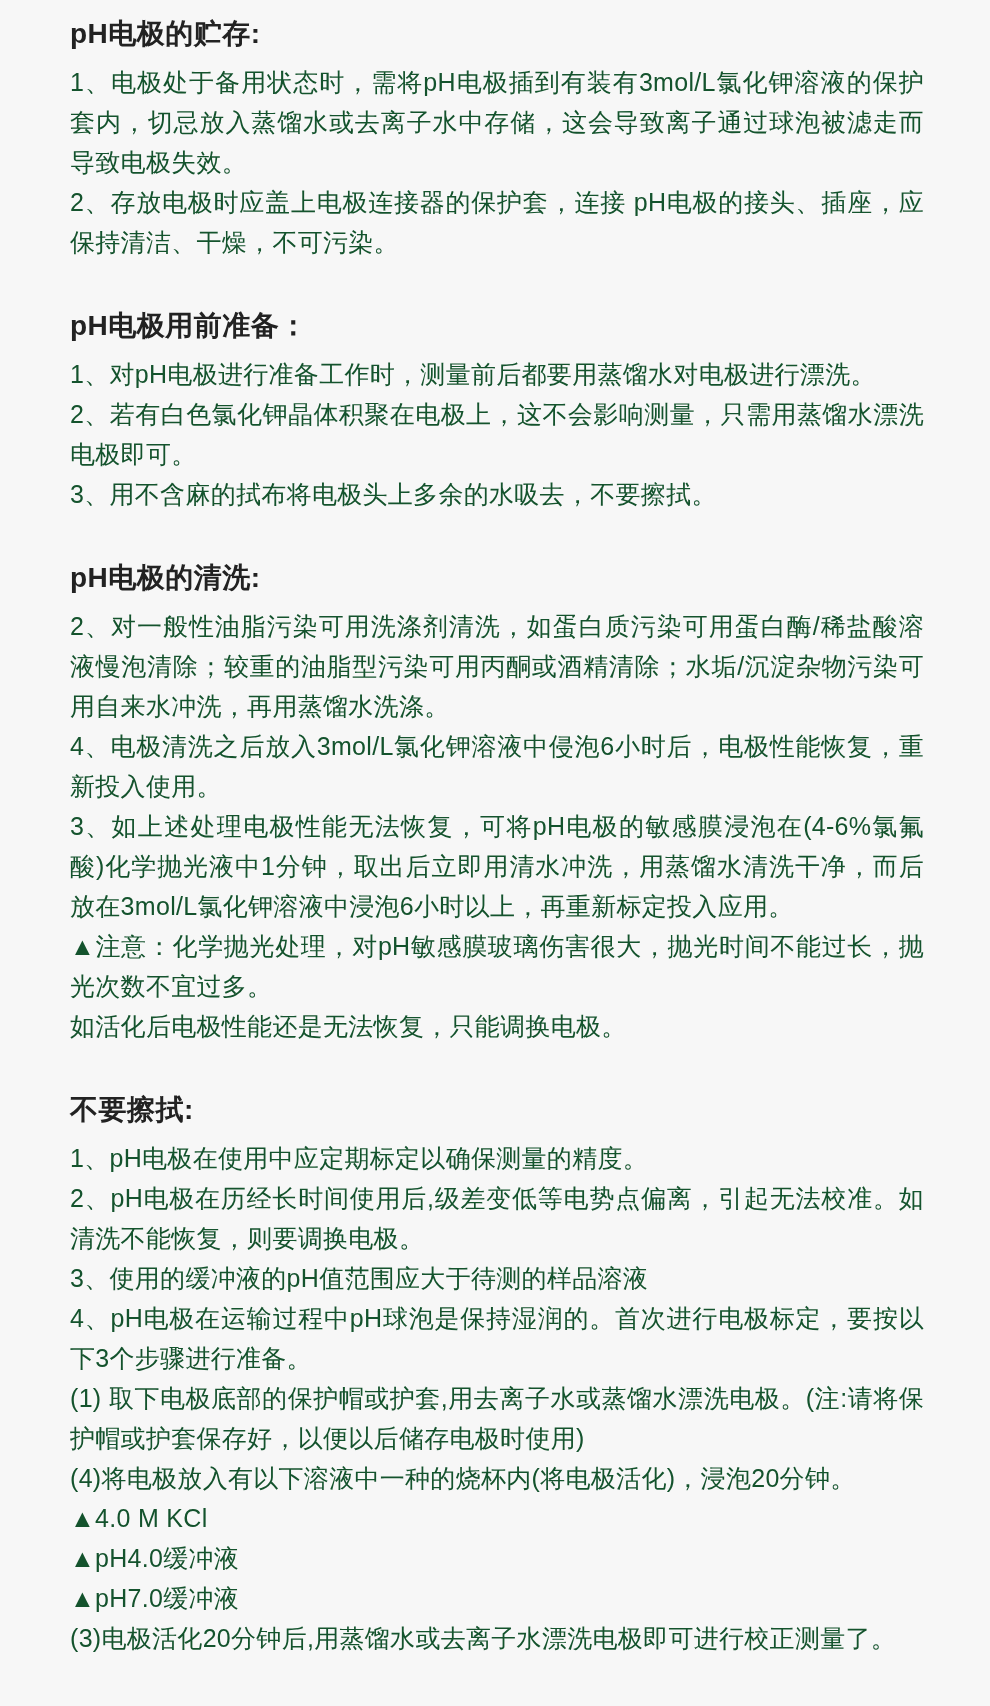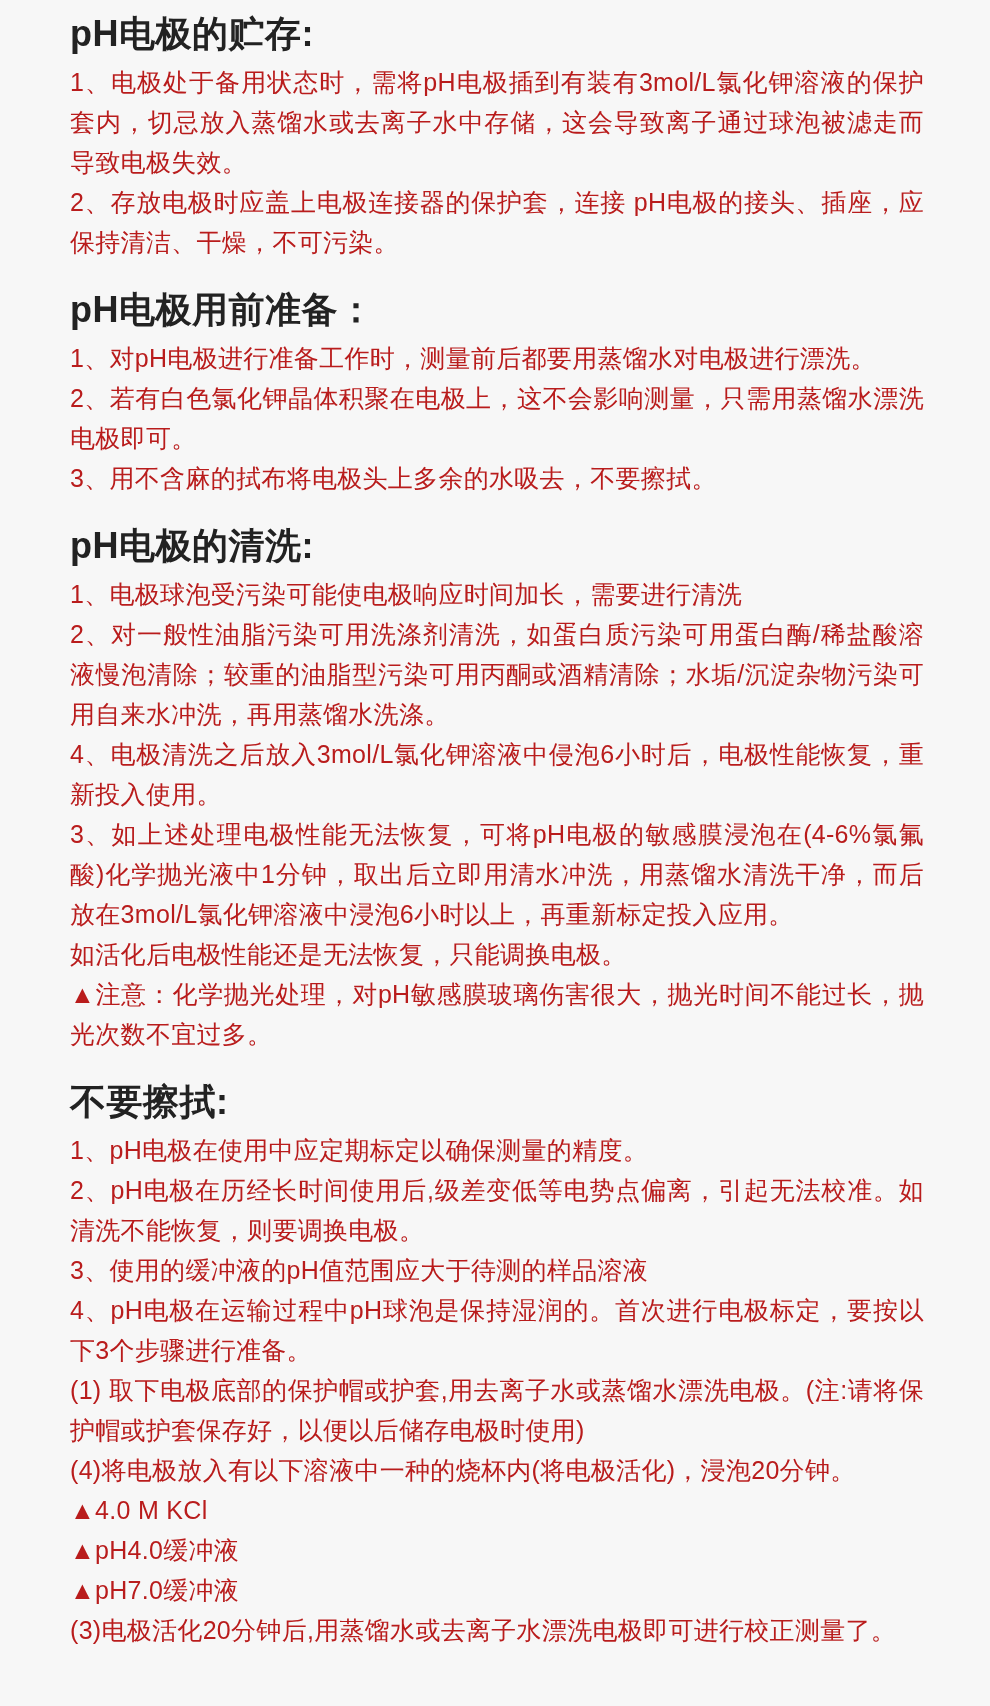--- a/index.html
+++ b/index.html
@@ -10,34 +10,34 @@
   body {
     min-height: 1706px;
     font-family: "Liberation Sans", "DejaVu Sans", sans-serif;
     color: #2e2e2e;
   }
   .doc {
     width: 990px;
     padding: 12px 66px 40px 70px;
   }
   .section { margin: 0; }
-  .section + .section { margin-top: 26px; }
+  .section + .section { margin-top: 42px; }
   .section h2 {
-    font-size: 36px;
+    font-size: 28px;
     line-height: 44px;
     font-weight: 700;
     color: #222222;
     letter-spacing: 0.5px;
     margin-bottom: 6px;
   }
   .section p {
     font-size: 25px;
     line-height: 40px;
     font-weight: 500;
-    color: #b91c1c;
+    color: #14532d;
     letter-spacing: 0.3px;
     text-align: justify;
     text-justify: inter-ideograph;
   }
 </style>
 </head>
 <body>
 
 <main class="doc">
 
@@ -49,26 +49,25 @@
 
   <section class="section">
     <h2>pH电极用前准备：</h2>
     <p>1、对pH电极进行准备工作时，测量前后都要用蒸馏水对电极进行漂洗。</p>
     <p>2、若有白色氯化钾晶体积聚在电极上，这不会影响测量，只需用蒸馏水漂洗电极即可。</p>
     <p>3、用不含麻的拭布将电极头上多余的水吸去，不要擦拭。</p>
   </section>
 
   <section class="section">
     <h2>pH电极的清洗:</h2>
-    <p>1、电极球泡受污染可能使电极响应时间加长，需要进行清洗</p>
     <p>2、对一般性油脂污染可用洗涤剂清洗，如蛋白质污染可用蛋白酶/稀盐酸溶液慢泡清除；较重的油脂型污染可用丙酮或酒精清除；水垢/沉淀杂物污染可用自来水冲洗，再用蒸馏水洗涤。</p>
     <p>4、电极清洗之后放入3mol/L氯化钾溶液中侵泡6小时后，电极性能恢复，重新投入使用。</p>
     <p>3、如上述处理电极性能无法恢复，可将pH电极的敏感膜浸泡在(4-6%氯氟酸)化学抛光液中1分钟，取出后立即用清水冲洗，用蒸馏水清洗干净，而后放在3mol/L氯化钾溶液中浸泡6小时以上，再重新标定投入应用。</p>
+    <p>▲注意：化学抛光处理，对pH敏感膜玻璃伤害很大，抛光时间不能过长，抛光次数不宜过多。</p>
     <p>如活化后电极性能还是无法恢复，只能调换电极。</p>
-    <p>▲注意：化学抛光处理，对pH敏感膜玻璃伤害很大，抛光时间不能过长，抛光次数不宜过多。</p>
   </section>
 
   <section class="section">
     <h2>不要擦拭:</h2>
     <p>1、pH电极在使用中应定期标定以确保测量的精度。</p>
     <p>2、pH电极在历经长时间使用后,级差变低等电势点偏离，引起无法校准。如清洗不能恢复，则要调换电极。</p>
     <p>3、使用的缓冲液的pH值范围应大于待测的样品溶液</p>
     <p>4、pH电极在运输过程中pH球泡是保持湿润的。首次进行电极标定，要按以下3个步骤进行准备。</p>
     <p>(1) 取下电极底部的保护帽或护套,用去离子水或蒸馏水漂洗电极。(注:请将保护帽或护套保存好，以便以后储存电极时使用)</p>
     <p>(4)将电极放入有以下溶液中一种的烧杯内(将电极活化)，浸泡20分钟。</p>

